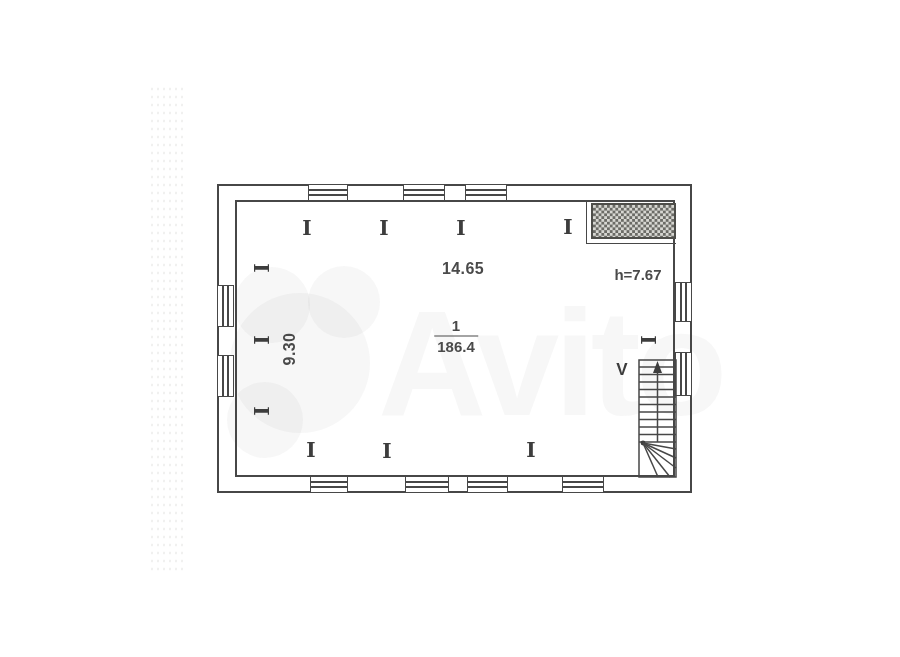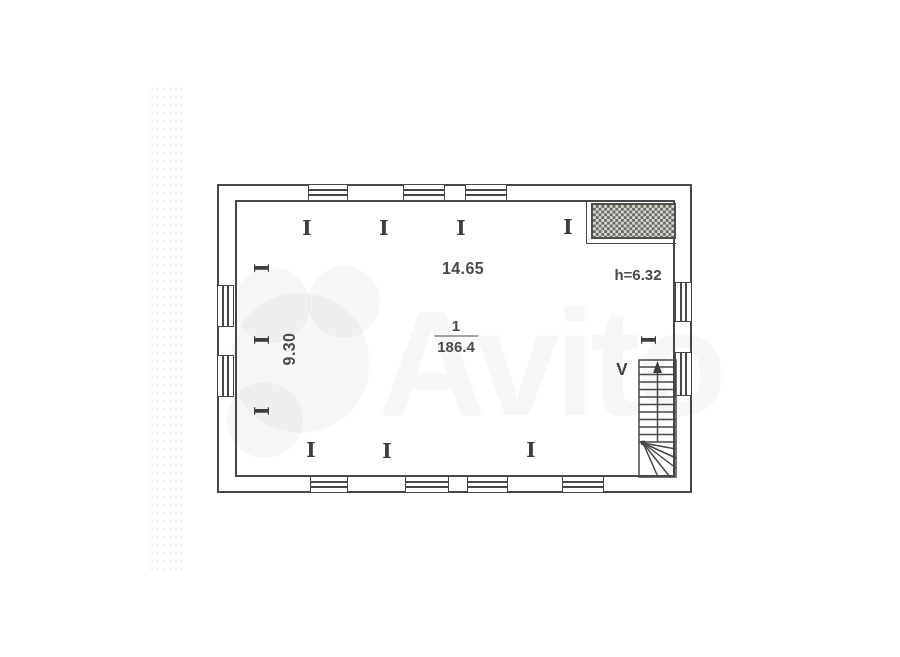--- a/index.html
+++ b/index.html
@@ -136,21 +136,21 @@
     <circle class="fill" cx="5" cy="84" r="2.4"></circle>
     <line x1="5" y1="84" x2="38" y2="90"></line>
     <line x1="5" y1="84" x2="38" y2="99"></line>
     <line x1="5" y1="84" x2="38" y2="109"></line>
     <line x1="5" y1="84" x2="32" y2="118"></line>
     <line x1="5" y1="84" x2="20" y2="118"></line>
   </svg>
 
   <div id="dim-width" class="lbl">14.65</div>
   <div id="dim-depth" class="lbl">9.30</div>
-  <div id="ceiling" class="lbl">h=6.32</div>
+  <div id="ceiling" class="lbl">h=7.67</div>
   <div id="stair-mark" class="lbl">V</div>
 
   <div id="room-fraction">
     <div class="fr-num">1</div>
     <div class="fr-den">186.4</div>
   </div>
 
 </div>
 
 </body></html>

